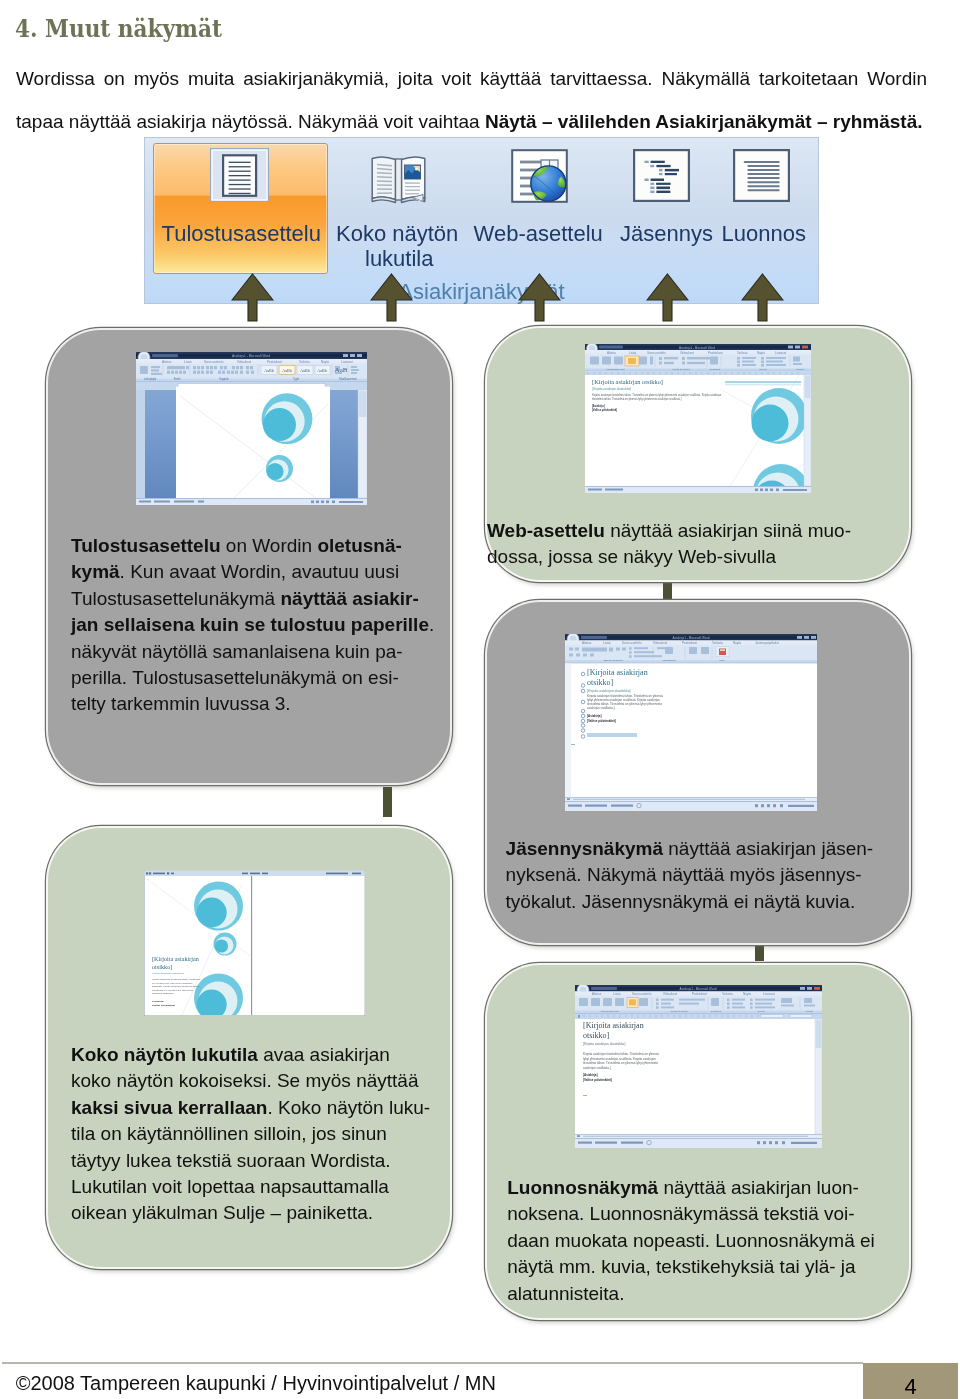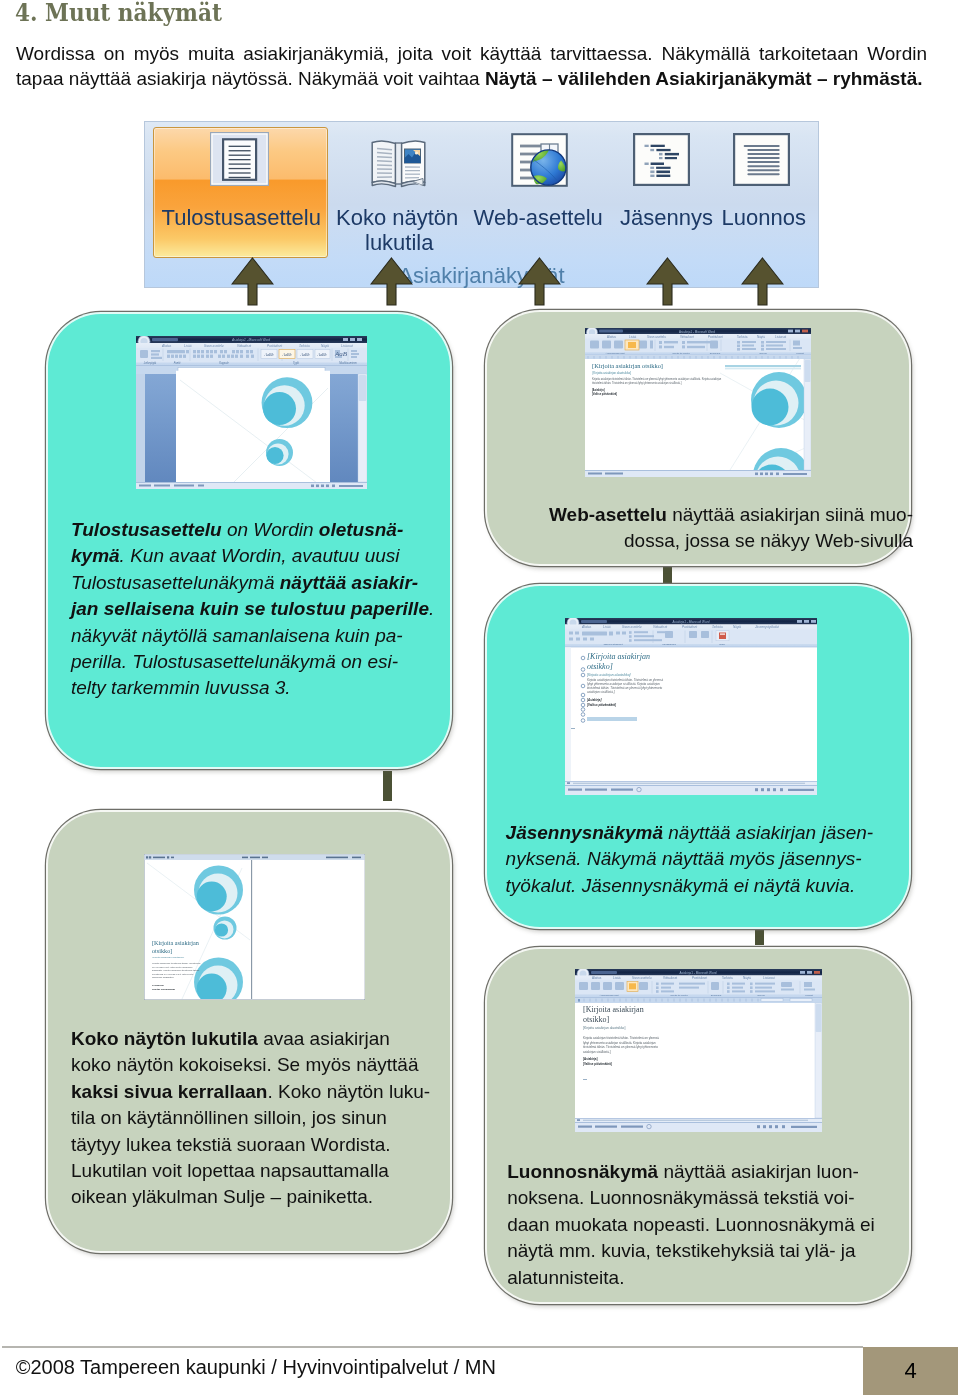--- a/index.html
+++ b/index.html
@@ -1,19 +1,19 @@
 <!DOCTYPE html>
 <html><head>
 <meta charset="utf-8">
 <style>
   html,body{margin:0;padding:0;}
   body{width:960px;height:1399px;background:#ffffff;font-family:"Liberation Sans",sans-serif;overflow:hidden;position:relative;}
-  .page{position:absolute;left:0;top:0;width:960px;height:1073px;}
+  .page{position:absolute;left:0;top:16px;width:960px;height:1073px;}
   #h{position:absolute;left:15px;top:-1px;font-family:"DejaVu Serif",serif;font-stretch:condensed;font-weight:bold;font-size:24px;color:#6d7356;line-height:28px;}
-  .intro{position:absolute;left:16px;top:41px;width:911px;font-size:19px;color:#111;line-height:25px;text-align:justify;}
+  .intro{position:absolute;left:16px;top:41px;width:911px;font-size:19px;color:#111;line-height:43px;text-align:justify;}
   .intro b{font-weight:bold;}
 
   
   #ribbon{position:absolute;left:144px;top:121px;width:675px;height:167px;
     background:linear-gradient(to bottom,#dfe9f5 0%,#d9e5f3 8%,#cfddef 38%,#cbdaee 50%,#cbdcf2 60%,#c3dbf7 84%,#bed9f8 100%);
     border:1px solid #b6c7dc;box-sizing:border-box;}
   .rb-inner{position:relative;width:100%;height:100%;}
   .rb-ico{position:absolute;line-height:0;}
   .rb-lab{position:absolute;font-size:22px;color:#1d3a66;white-space:nowrap;line-height:22px;}
   .rb-group-label{position:absolute;left:0;right:0;top:143px;text-align:center;font-size:22px;line-height:22px;color:#5080aa;}
@@ -37,28 +37,28 @@
   #lb5{left:576.5px;top:85px;}
 
   
   .arrow{position:absolute;top:257px;width:43px;height:49px;}
   .conn{position:absolute;width:9px;background:#4b5135;}
 
   
   .panel{position:absolute;border-radius:55px;box-sizing:border-box;
     border:2.5px solid rgba(255,255,255,.82);
     box-shadow:0 0 0 1.2px #6e6e68, 2px 3px 4px rgba(90,90,80,.28);}
-  .beige{background:#5eead4;font-style:italic;}
+  .beige{background:#a3a3a3;}
   .green{background:#c7d3be;}
 
   .shot{position:absolute;overflow:hidden;background:#fff;line-height:0;}
   .shot svg{display:block;}
   .ptext{position:absolute;font-size:19px;color:#111;}
   .ptext .tl{height:26.4px;line-height:26.4px;white-space:nowrap;}
-  .ptext.ctr .tl{text-align:right;}
+  .ptext.ctr .tl{text-align:left;}
   .ptext b{font-weight:bold;}
 
   #p1{left:46px;top:312px;width:406px;height:457px;}
   #p2{left:485px;top:310px;width:426px;height:256px;}
   #p3{left:485px;top:584px;width:426px;height:345px;}
   #p4{left:46px;top:810px;width:406px;height:443px;padding-left:22px;}
   #p5{left:485px;top:947px;width:426px;height:357px;}
 
   
   #s1{left:88px;top:22px;width:231px;height:153px;}

